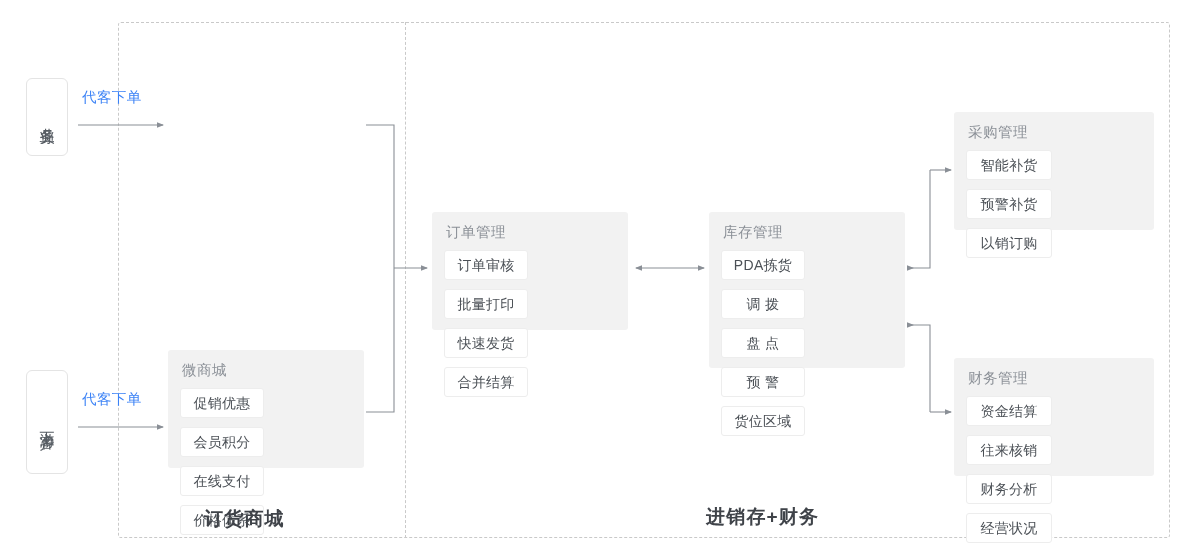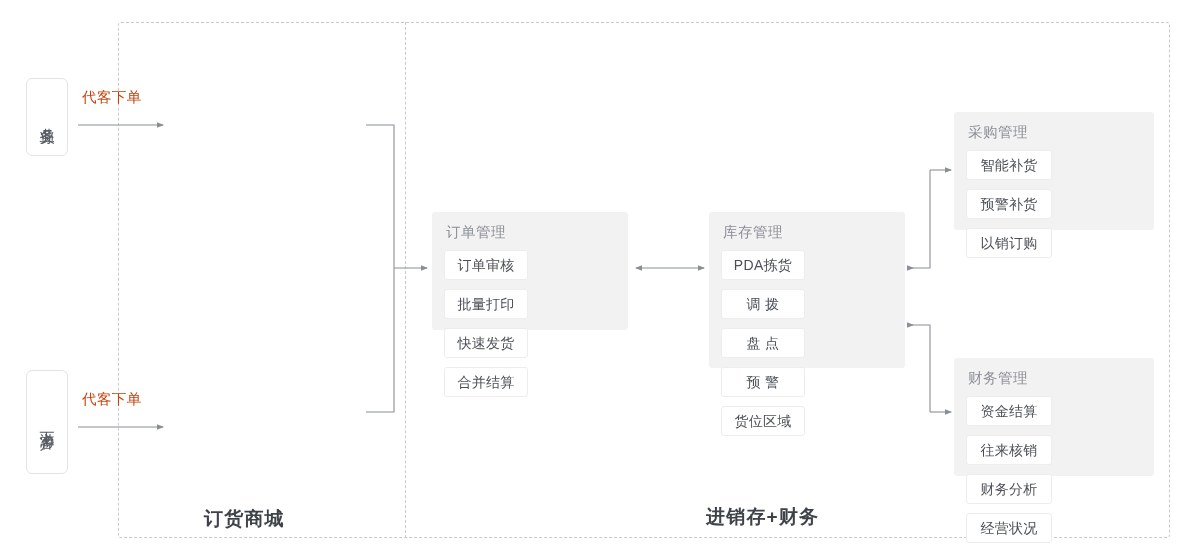--- a/index.html
+++ b/index.html
@@ -56,21 +56,21 @@
     line-height: 1.32;
     letter-spacing: 1px;
     writing-mode: vertical-rl;
     text-orientation: upright;
     white-space: pre;
   }
 
   
   .flow-label {
     position: absolute;
-    color: #c2410c;
+    color: #3b82f6;
     font-size: 14.5px;
     white-space: nowrap;
     letter-spacing: 0.4px;
   }
 
   
   .panel {
     position: absolute;
     background: #f2f2f2;
     border-radius: 3px;
@@ -173,20 +173,29 @@
 
   <div class="actor" style="left:26px; top:78px; width:42px; height:78px;">业务员</div>
 
   <div class="actor" style="left:26px; top:370px; width:42px; height:104px;">下游客户</div>
 
   <div class="flow-label" style="left:82px; top:88px;">代客下单</div>
 
   <div class="flow-label" style="left:82px; top:390px;">代客下单</div>
 
 
+  <div class="panel" style="left:168px; top:350px; width:196px; height:118px;">
+    <div class="panel-title">微商城</div>
+    <div class="chips">
+      <div class="chip w84">促销优惠</div>
+      <div class="chip w84">会员积分</div>
+      <div class="chip w84">在线支付</div>
+      <div class="chip w84">价格体系</div>
+    </div>
+  </div>
 
   <div class="panel" style="left:709px; top:212px; width:196px; height:156px;">
     <div class="panel-title">库存管理</div>
     <div class="chips">
       <div class="chip w84">PDA拣货</div>
       <div class="chip w84">调 拨</div>
       <div class="chip w84">盘 点</div>
       <div class="chip w84">预 警</div>
       <div class="chip w84">货位区域</div>
     </div>

